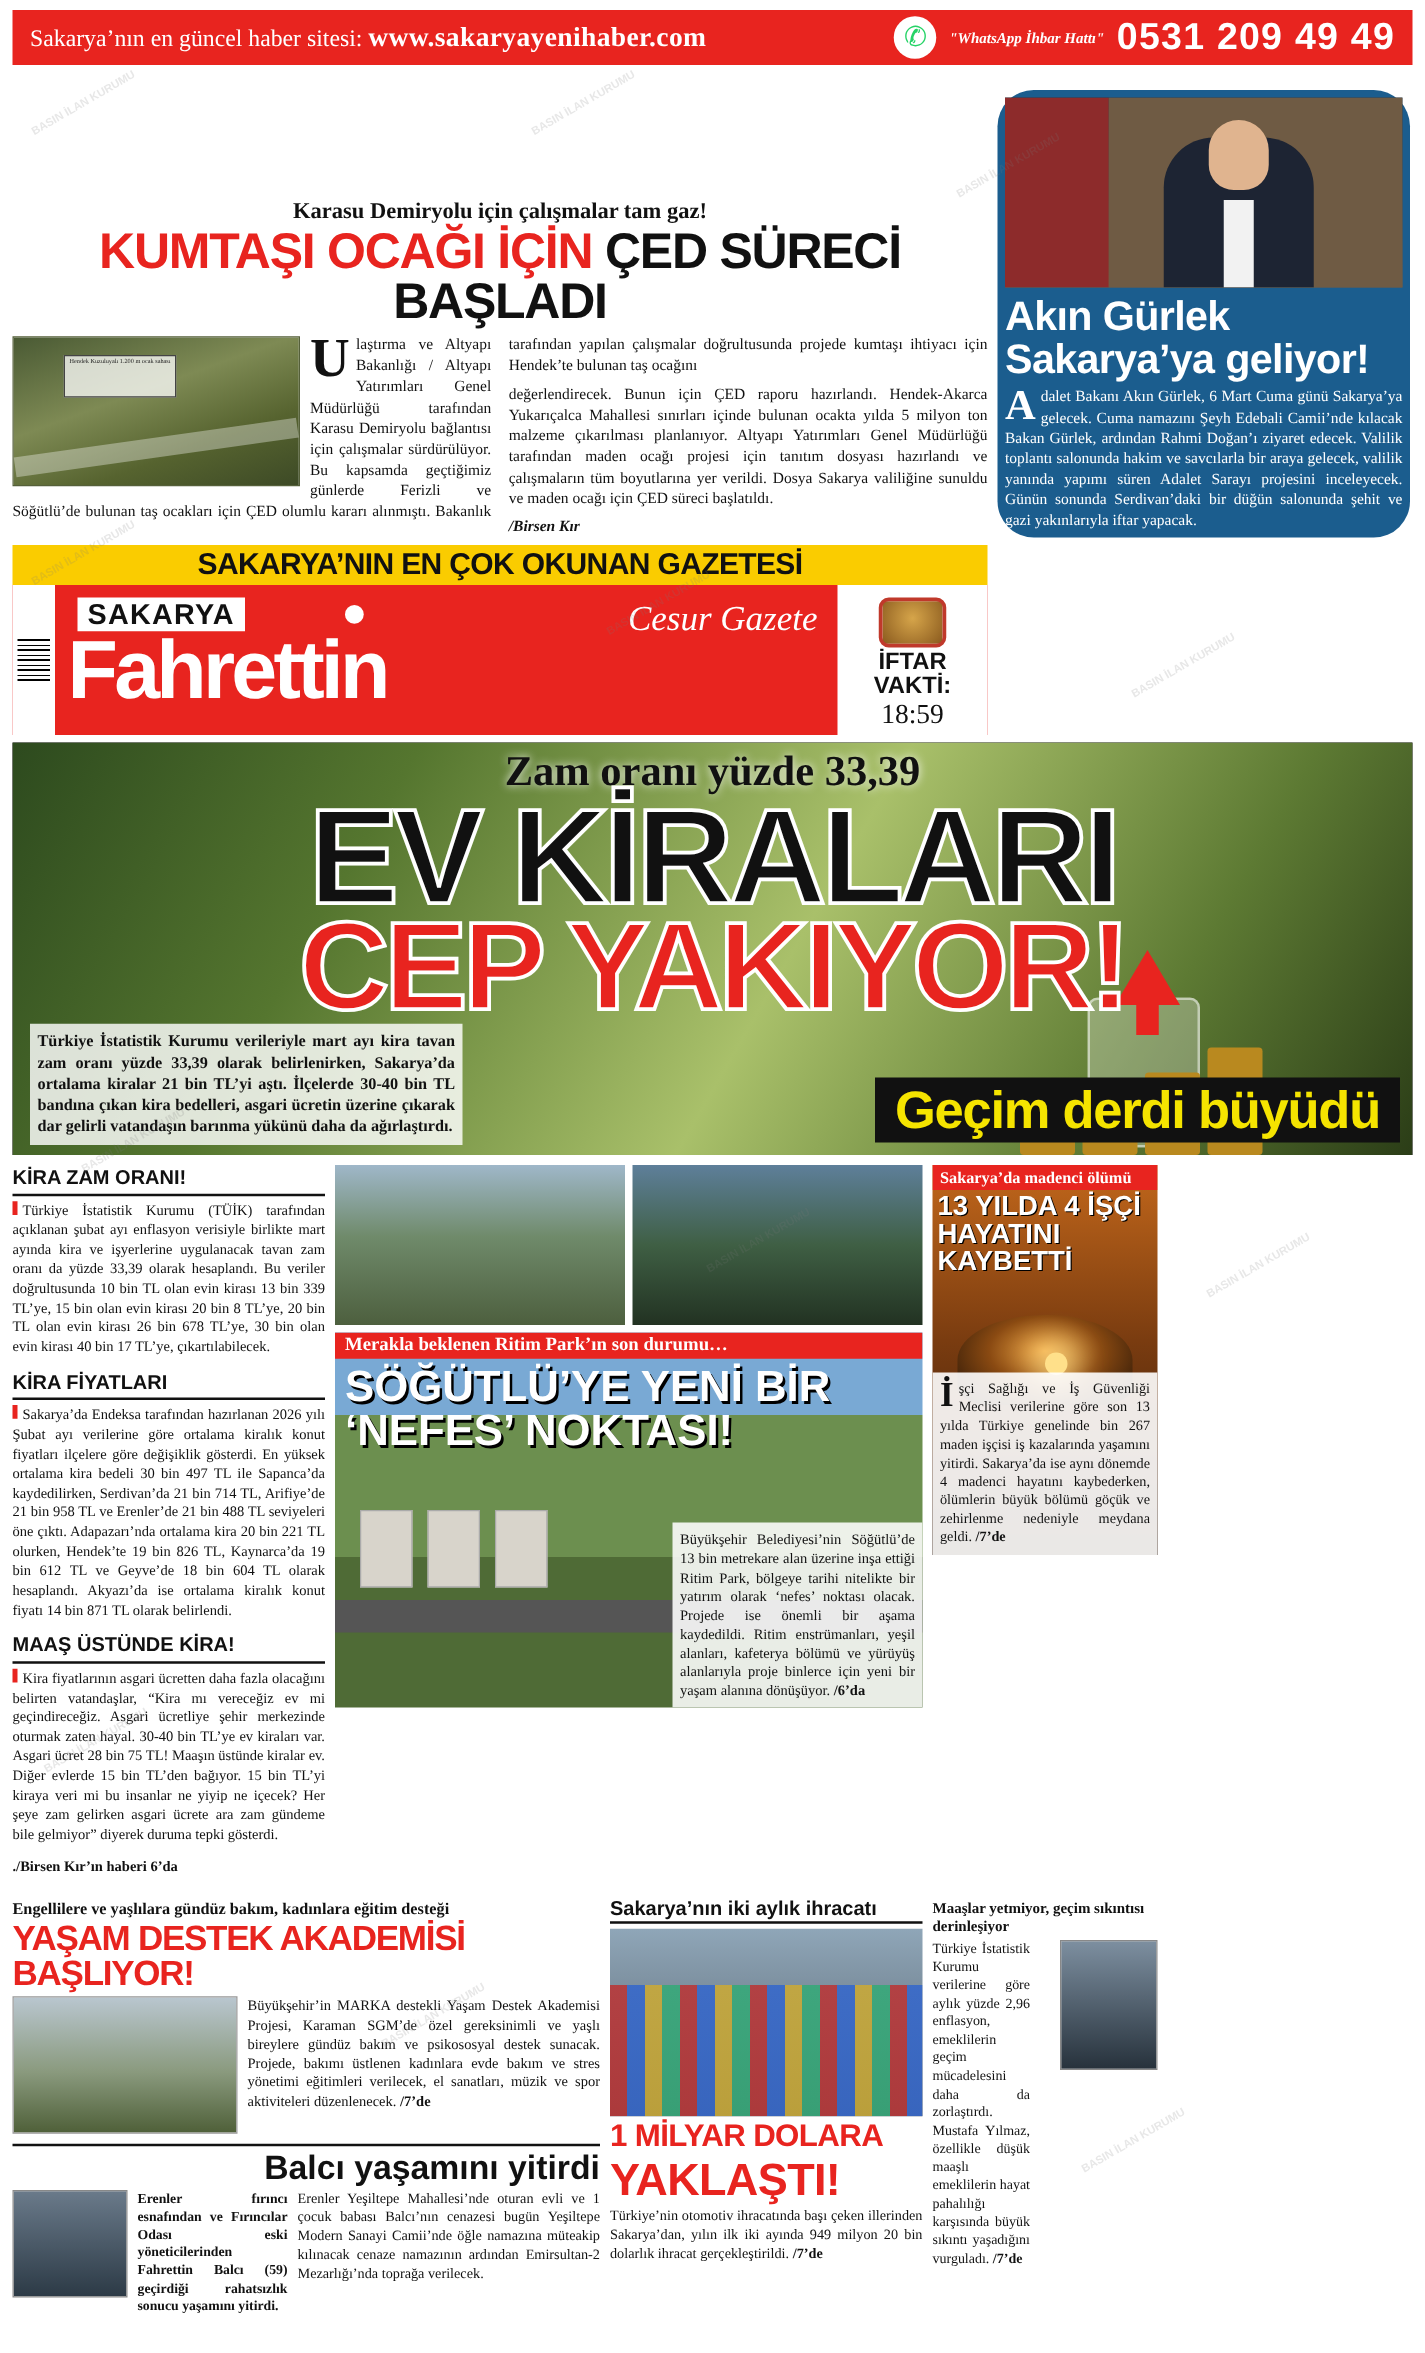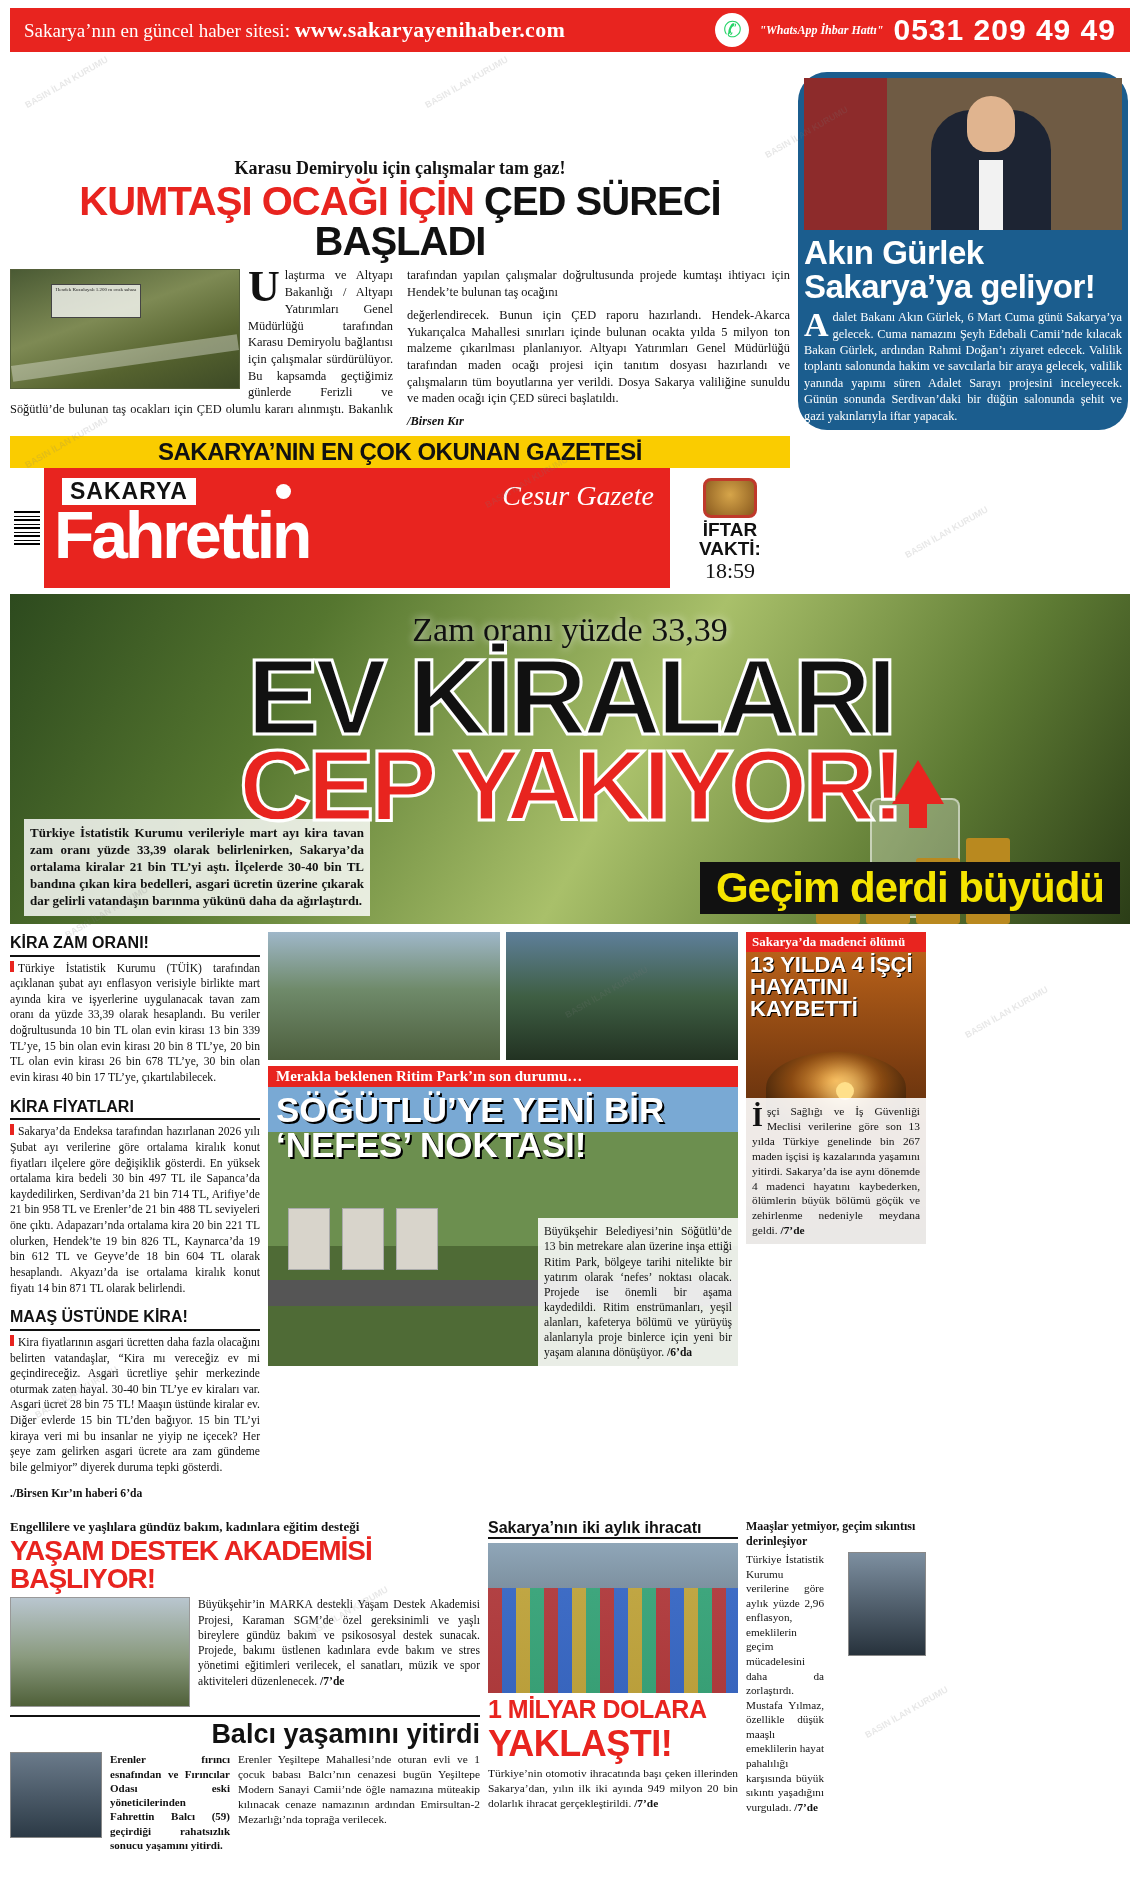--- a/index.html
+++ b/index.html
@@ -152,22 +152,22 @@
   .coins { position:absolute; right:120px; bottom:0; display:flex; align-items:flex-end; gap:6px;}
   .coin-stack { width:44px; background:#b9891f; border-radius:3px;}
   .jar { position:absolute; right:170px; bottom:6px; width:90px; height:120px;
     background:rgba(255,255,255,.28); border:2px solid rgba(255,255,255,.5); border-radius:8px;}
   .arrow-up {
     position:absolute; right:186px; bottom:120px; width:0;height:0;
     border-left:26px solid transparent;border-right:26px solid transparent;border-bottom:44px solid #e8241f;
   }
   .arrow-stem{position:absolute;right:203px;bottom:96px;width:18px;height:30px;background:#e8241f;}
   .big-zam {
-    position:relative; text-align:center; color:#111; font-weight:normal;
-    font-size:34px; font-family:"Liberation Serif", serif; padding-top:17px;
+    position:relative; text-align:center; color:#111; font-weight:bold;
+    font-size:34px; font-family:"Liberation Serif", serif; padding-top:5px;
     text-shadow:0 0 8px rgba(255,255,255,.9);
   }
   .big-l1 {
     position:relative; text-align:center; font-family:"Liberation Sans", sans-serif;
     font-weight:bold; font-size:108px; line-height:.88; color:#111; letter-spacing:-4px;
     -webkit-text-stroke:3px #fff;
   }
   .big-l2 {
     position:relative; text-align:center; font-family:"Liberation Sans", sans-serif;
     font-weight:bold; font-size:100px; line-height:.9; color:#e8241f; letter-spacing:-4px;

